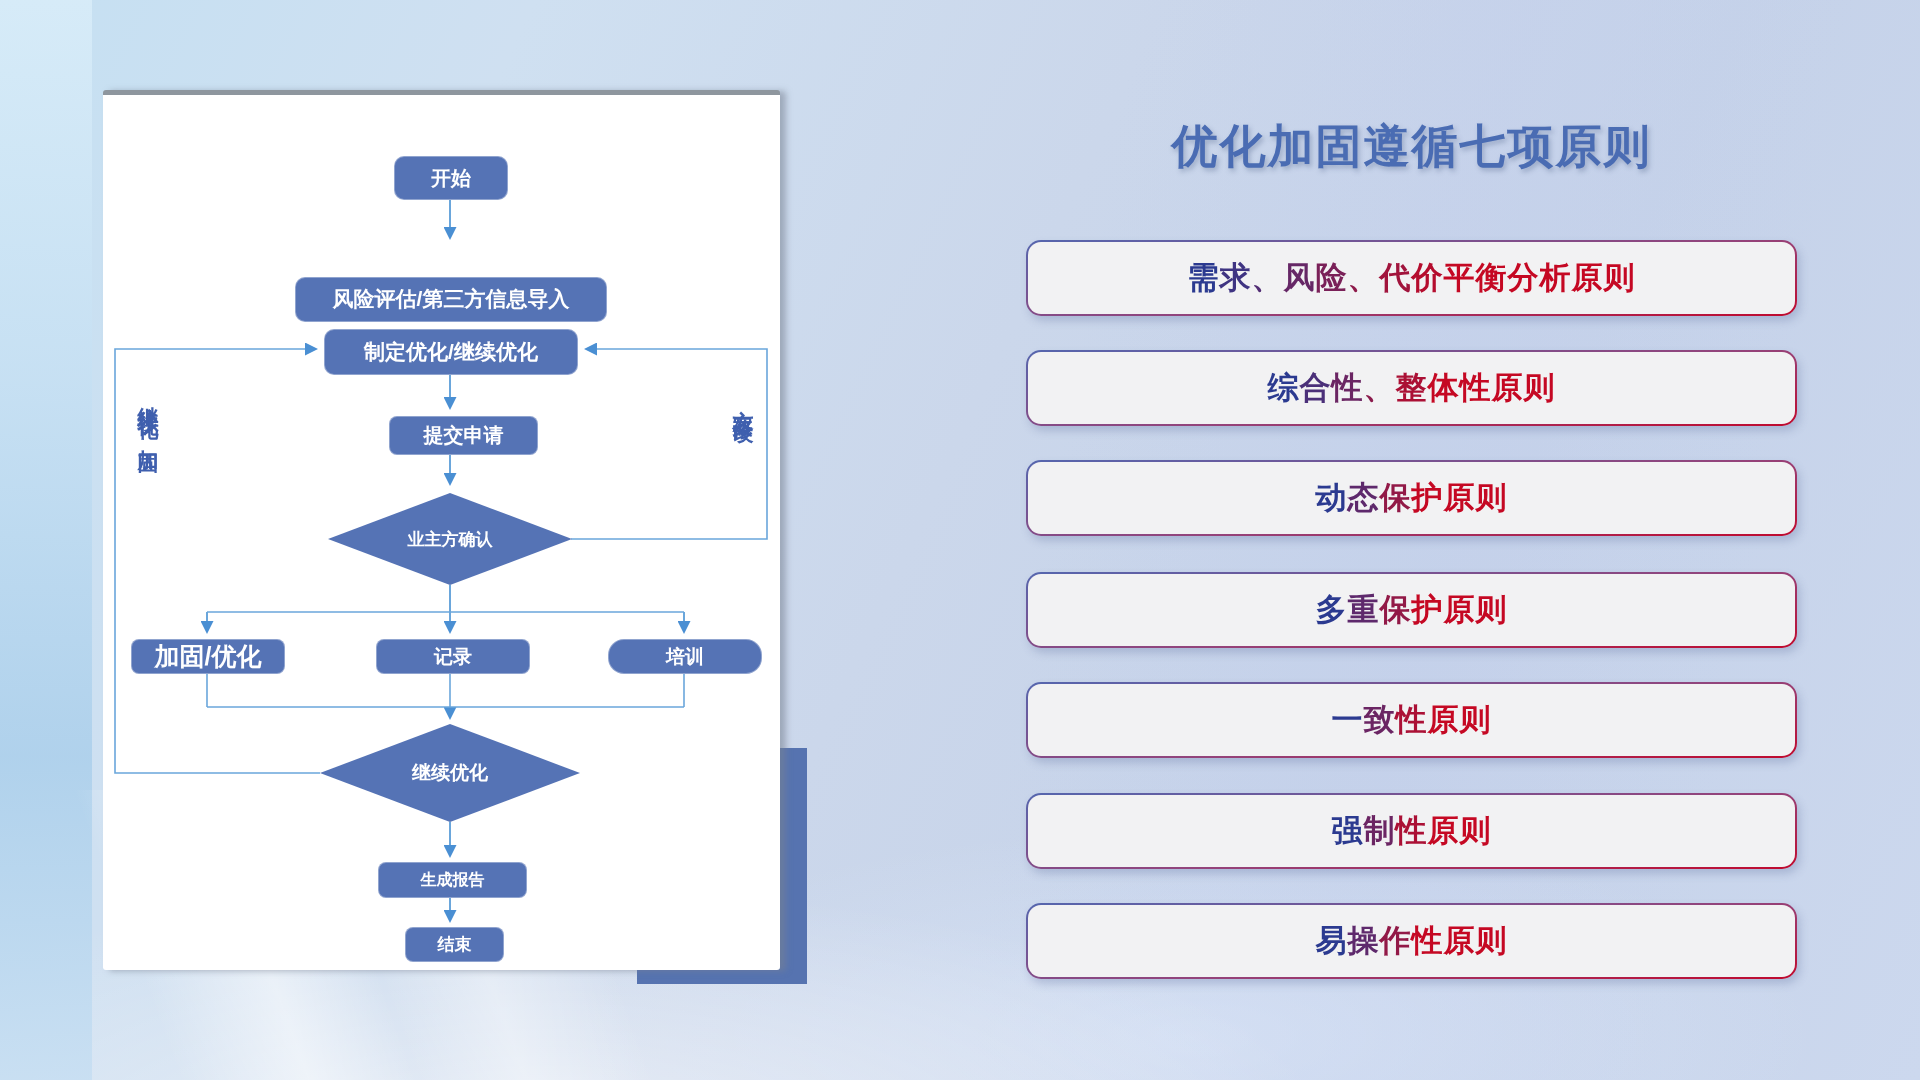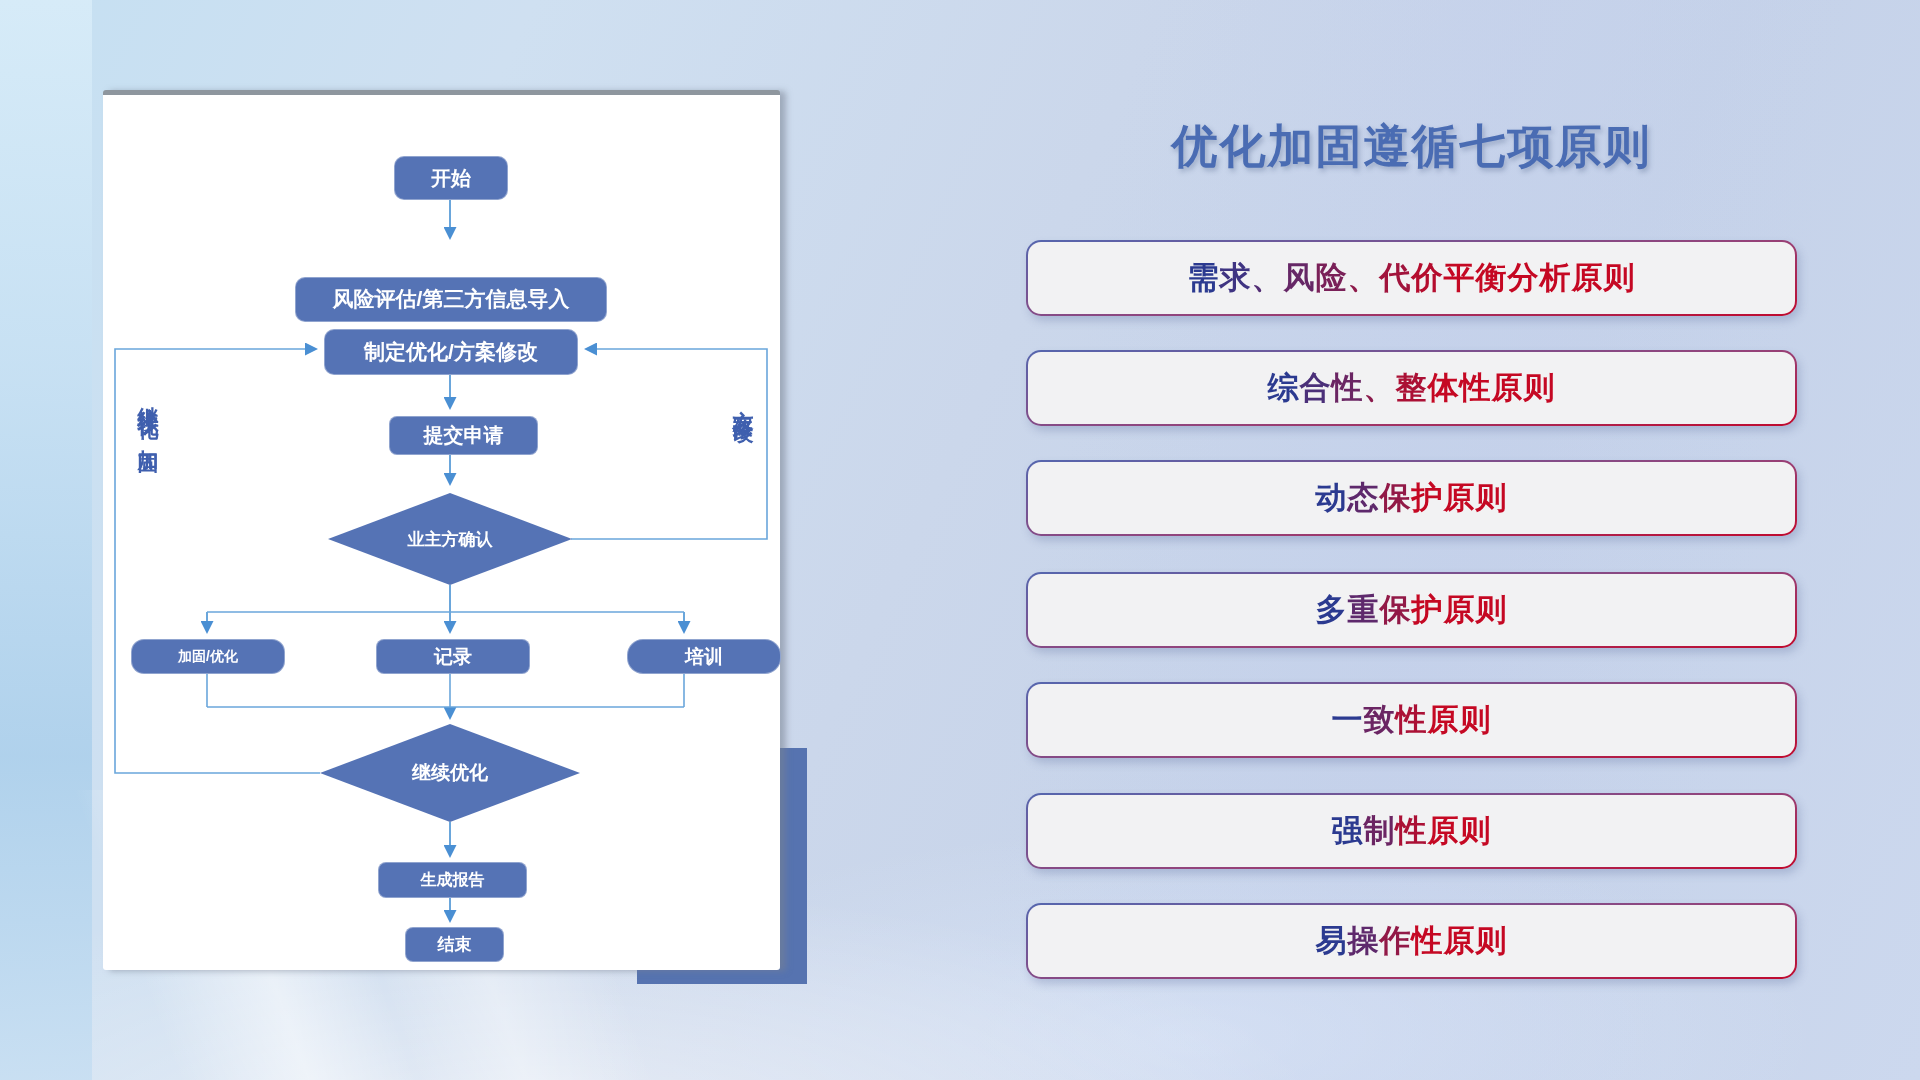--- a/index.html
+++ b/index.html
@@ -81,26 +81,26 @@
     <line x1="450" y1="672" x2="450" y2="707"></line>
     <line x1="684" y1="672" x2="684" y2="707"></line>
     <line x1="207" y1="707" x2="684" y2="707"></line>
     <polyline points="320,773 115,773 115,349 316,349" marker-end="url(#ah)"></polyline>
     <polyline points="571,539 767,539 767,349 586,349" marker-end="url(#ah)"></polyline>
   </g>
 </svg>
 
 <div class="node" style="left:394px;top:156px;width:112px;height:42px;font-size:20px;">开始</div>
 <div class="node" style="left:295px;top:247px;width:310px;height:43px;font-size:21px;margin-top:30px;">风险评估/第三方信息导入</div>
-<div class="node" style="left:324px;top:329px;width:252px;height:44px;font-size:21px;">制定优化/方案修改</div>
+<div class="node" style="left:324px;top:329px;width:252px;height:44px;font-size:21px;">制定优化/继续优化</div>
 <div class="node" style="left:377px;top:416px;width:147px;height:37px;font-size:20px;border-radius:8px;margin-left:12px;">提交申请</div>
 <div class="diamond" style="left:328px;top:493px;width:244px;height:92px;font-size:17px;">业主方确认</div>
-<div class="node" style="left:131px;top:639px;width:152px;height:33px;font-size:14px;border-radius:13px;">加固/优化</div>
+<div class="node" style="left:131px;top:639px;width:152px;height:33px;font-size:25px;border-radius:8px;">加固/优化</div>
 <div class="node" style="left:376px;top:639px;width:152px;height:33px;font-size:19px;border-radius:8px;">记录</div>
-<div class="node" style="left:608px;top:639px;width:152px;height:33px;font-size:19px;border-radius:16px;margin-left:19px;">培训</div>
+<div class="node" style="left:608px;top:639px;width:152px;height:33px;font-size:19px;border-radius:16px;">培训</div>
 <div class="diamond" style="left:320px;top:724px;width:260px;height:98px;font-size:19px;">继续优化</div>
 <div class="node" style="left:378px;top:862px;width:147px;height:34px;font-size:16px;border-radius:8px;">生成报告</div>
 <div class="node" style="left:405px;top:927px;width:97px;height:33px;font-size:17px;border-radius:8px;">结束</div>
 
 <div class="vlabel" style="left:138px;top:390px;height:175px;">继续优化/加固</div>
 <div class="vlabel" style="left:733px;top:393px;height:130px;">方案修改</div>
 
 <div class="abs r-title">优化加固遵循七项原则</div>
 
 <div class="pbox" style="top:240px;">

